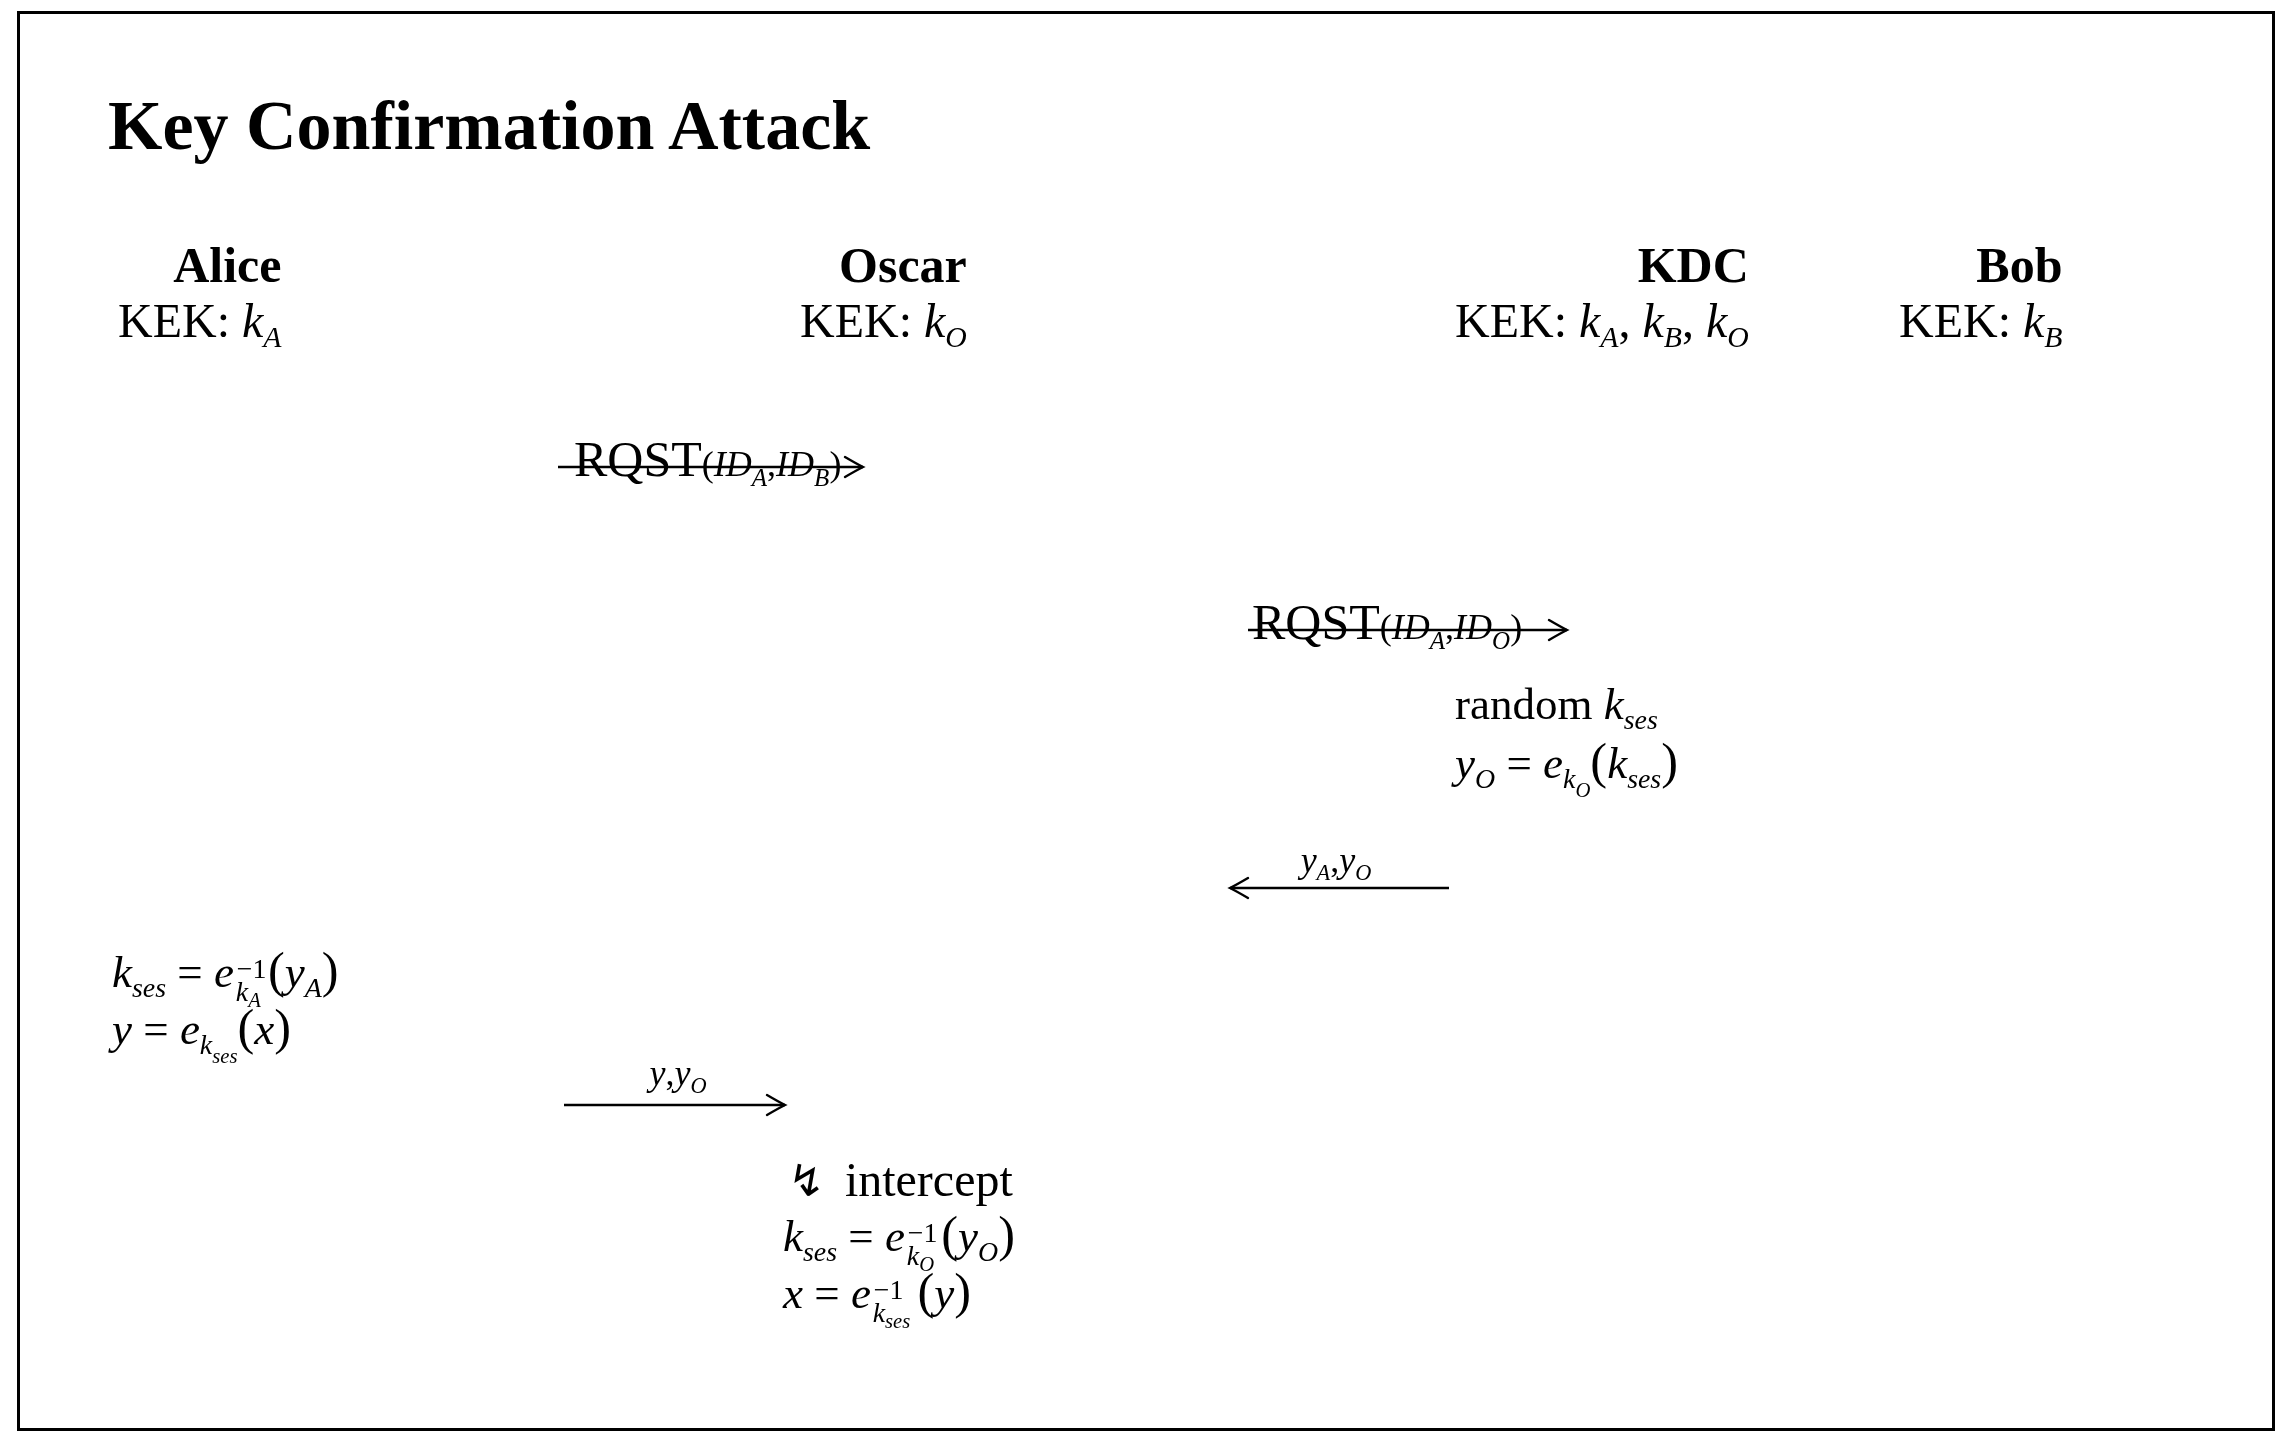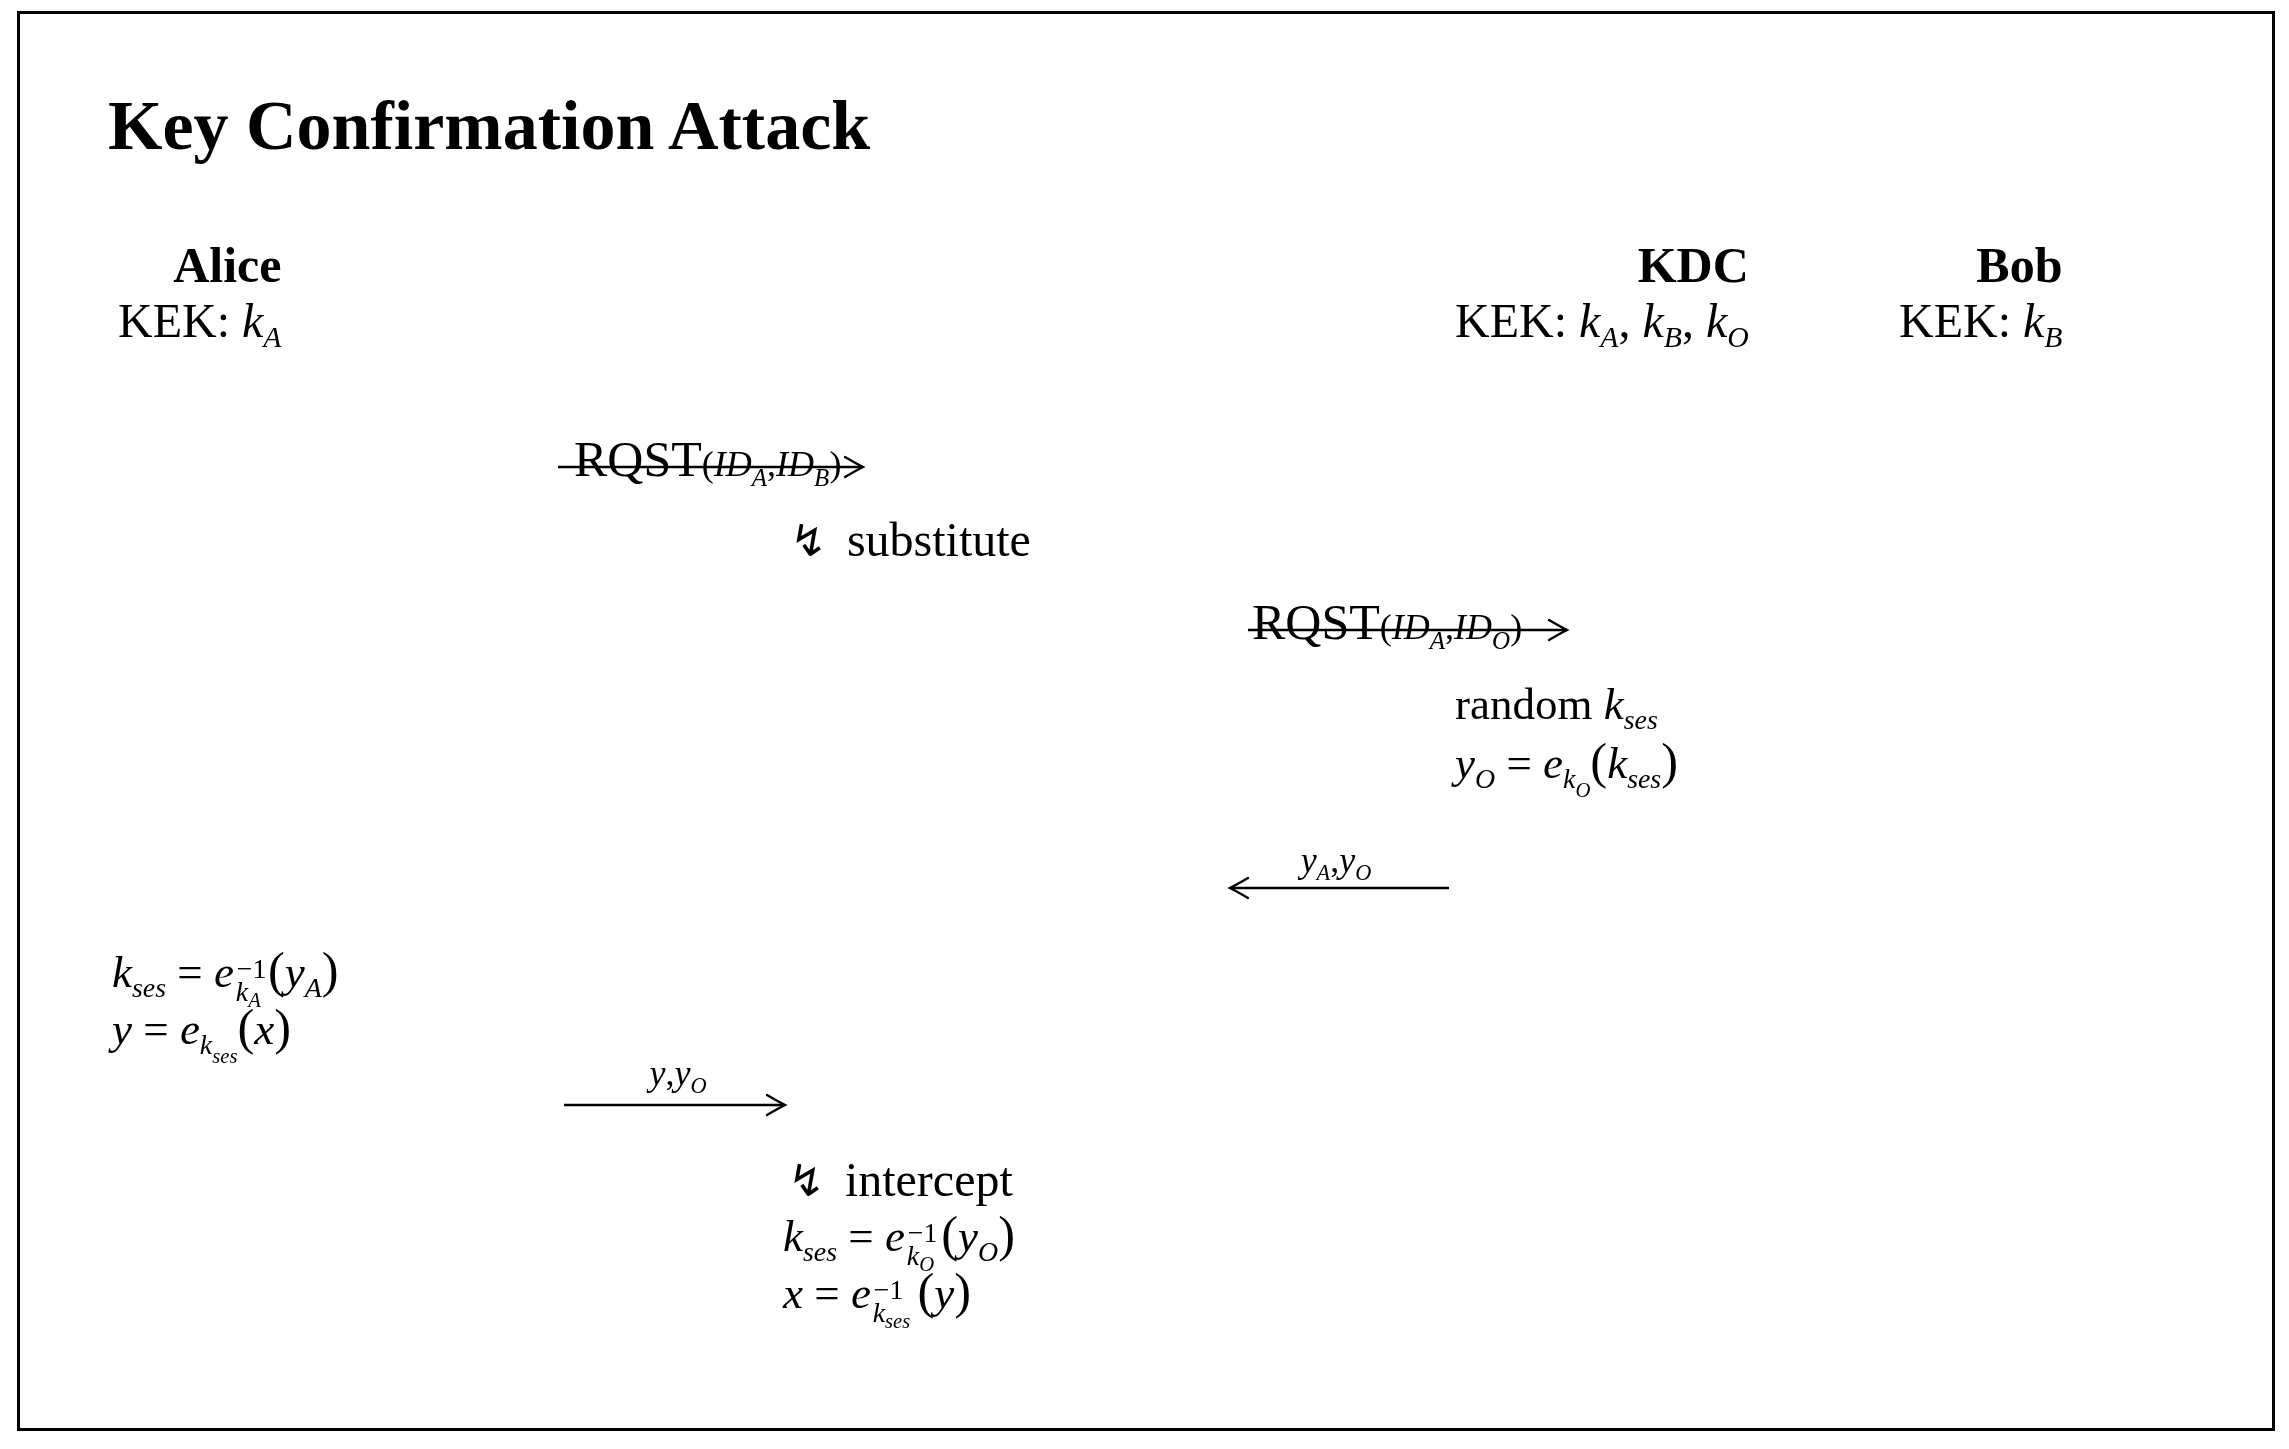--- a/index.html
+++ b/index.html
@@ -41,38 +41,39 @@
 
 <div class="slide">
   <div class="frame"></div>
 
   <h1 class="title">Key Confirmation Attack</h1>
 
   <div class="party" style="left:118px">
     <div class="pname">Alice</div>
     <div class="pkek f"><span class="rm">KEK: </span><span class="it">k</span><span class="sub">A</span></div>
   </div>
+  <div class="party" style="left:800px">
+    <div class="pname">Oscar</div>
+    <div class="pkek f"><span class="rm">KEK: </span><span class="it">k</span><span class="sub">O</span></div>
+  </div>
   <div class="party" style="left:1455px">
     <div class="pname">KDC</div>
     <div class="pkek f"><span class="rm">KEK: </span><span class="it">k</span><span class="sub">A</span><span class="rm">, </span><span class="it">k</span><span class="sub">B</span><span class="rm">, </span><span class="it">k</span><span class="sub">O</span></div>
   </div>
   <div class="party" style="left:1899px">
     <div class="pname">Bob</div>
     <div class="pkek f"><span class="rm">KEK: </span><span class="it">k</span><span class="sub">B</span></div>
   </div>
 
   <div class="alabel f" style="left:574px;top:399px"><span class="rm">RQST</span><span class="smr">(</span><span class="smi">ID</span><span class="smsub">A</span><span class="smr">,</span><span class="smi">ID</span><span class="smsub">B</span><span class="smr">)</span></div>
   <svg class="arrow" style="left:557px;top:453px" width="314" height="28">
     <line x1="1" y1="14" x2="306" y2="14" stroke="#000" stroke-width="2.4"></line>
     <path d="M 288 4 Q 300 11 306 14 Q 300 17 288 24" fill="none" stroke="#000" stroke-width="2.4" stroke-linecap="round"></path>
   </svg>
 
-  <div class="annot" style="left:790px;top:512px">
-    <span class="bolt">↯</span><span>substitute</span>
-  </div>
 
   <div class="alabel f" style="left:1252px;top:562px"><span class="rm">RQST</span><span class="smr">(</span><span class="smi">ID</span><span class="smsub">A</span><span class="smr">,</span><span class="smi">ID</span><span class="smsub">O</span><span class="smr">)</span></div>
   <svg class="arrow" style="left:1247px;top:616px" width="328" height="28">
     <line x1="1" y1="14" x2="320" y2="14" stroke="#000" stroke-width="2.4"></line>
     <path d="M 302 4 Q 314 11 320 14 Q 314 17 302 24" fill="none" stroke="#000" stroke-width="2.4" stroke-linecap="round"></path>
   </svg>
 
   <div class="comp" style="left:1455px;top:676px">
     <div class="fline f"><span class="rm">random </span><span class="it">k</span><span class="sub">ses</span></div>
     <div class="fline f"><span class="it">y</span><span class="sub">O</span><span class="rm"> = </span><span class="it">e</span><span class="sub">k</span><span class="sub2">O</span><span class="p">(</span><span class="it">k</span><span class="sub">ses</span><span class="p">)</span></div>

